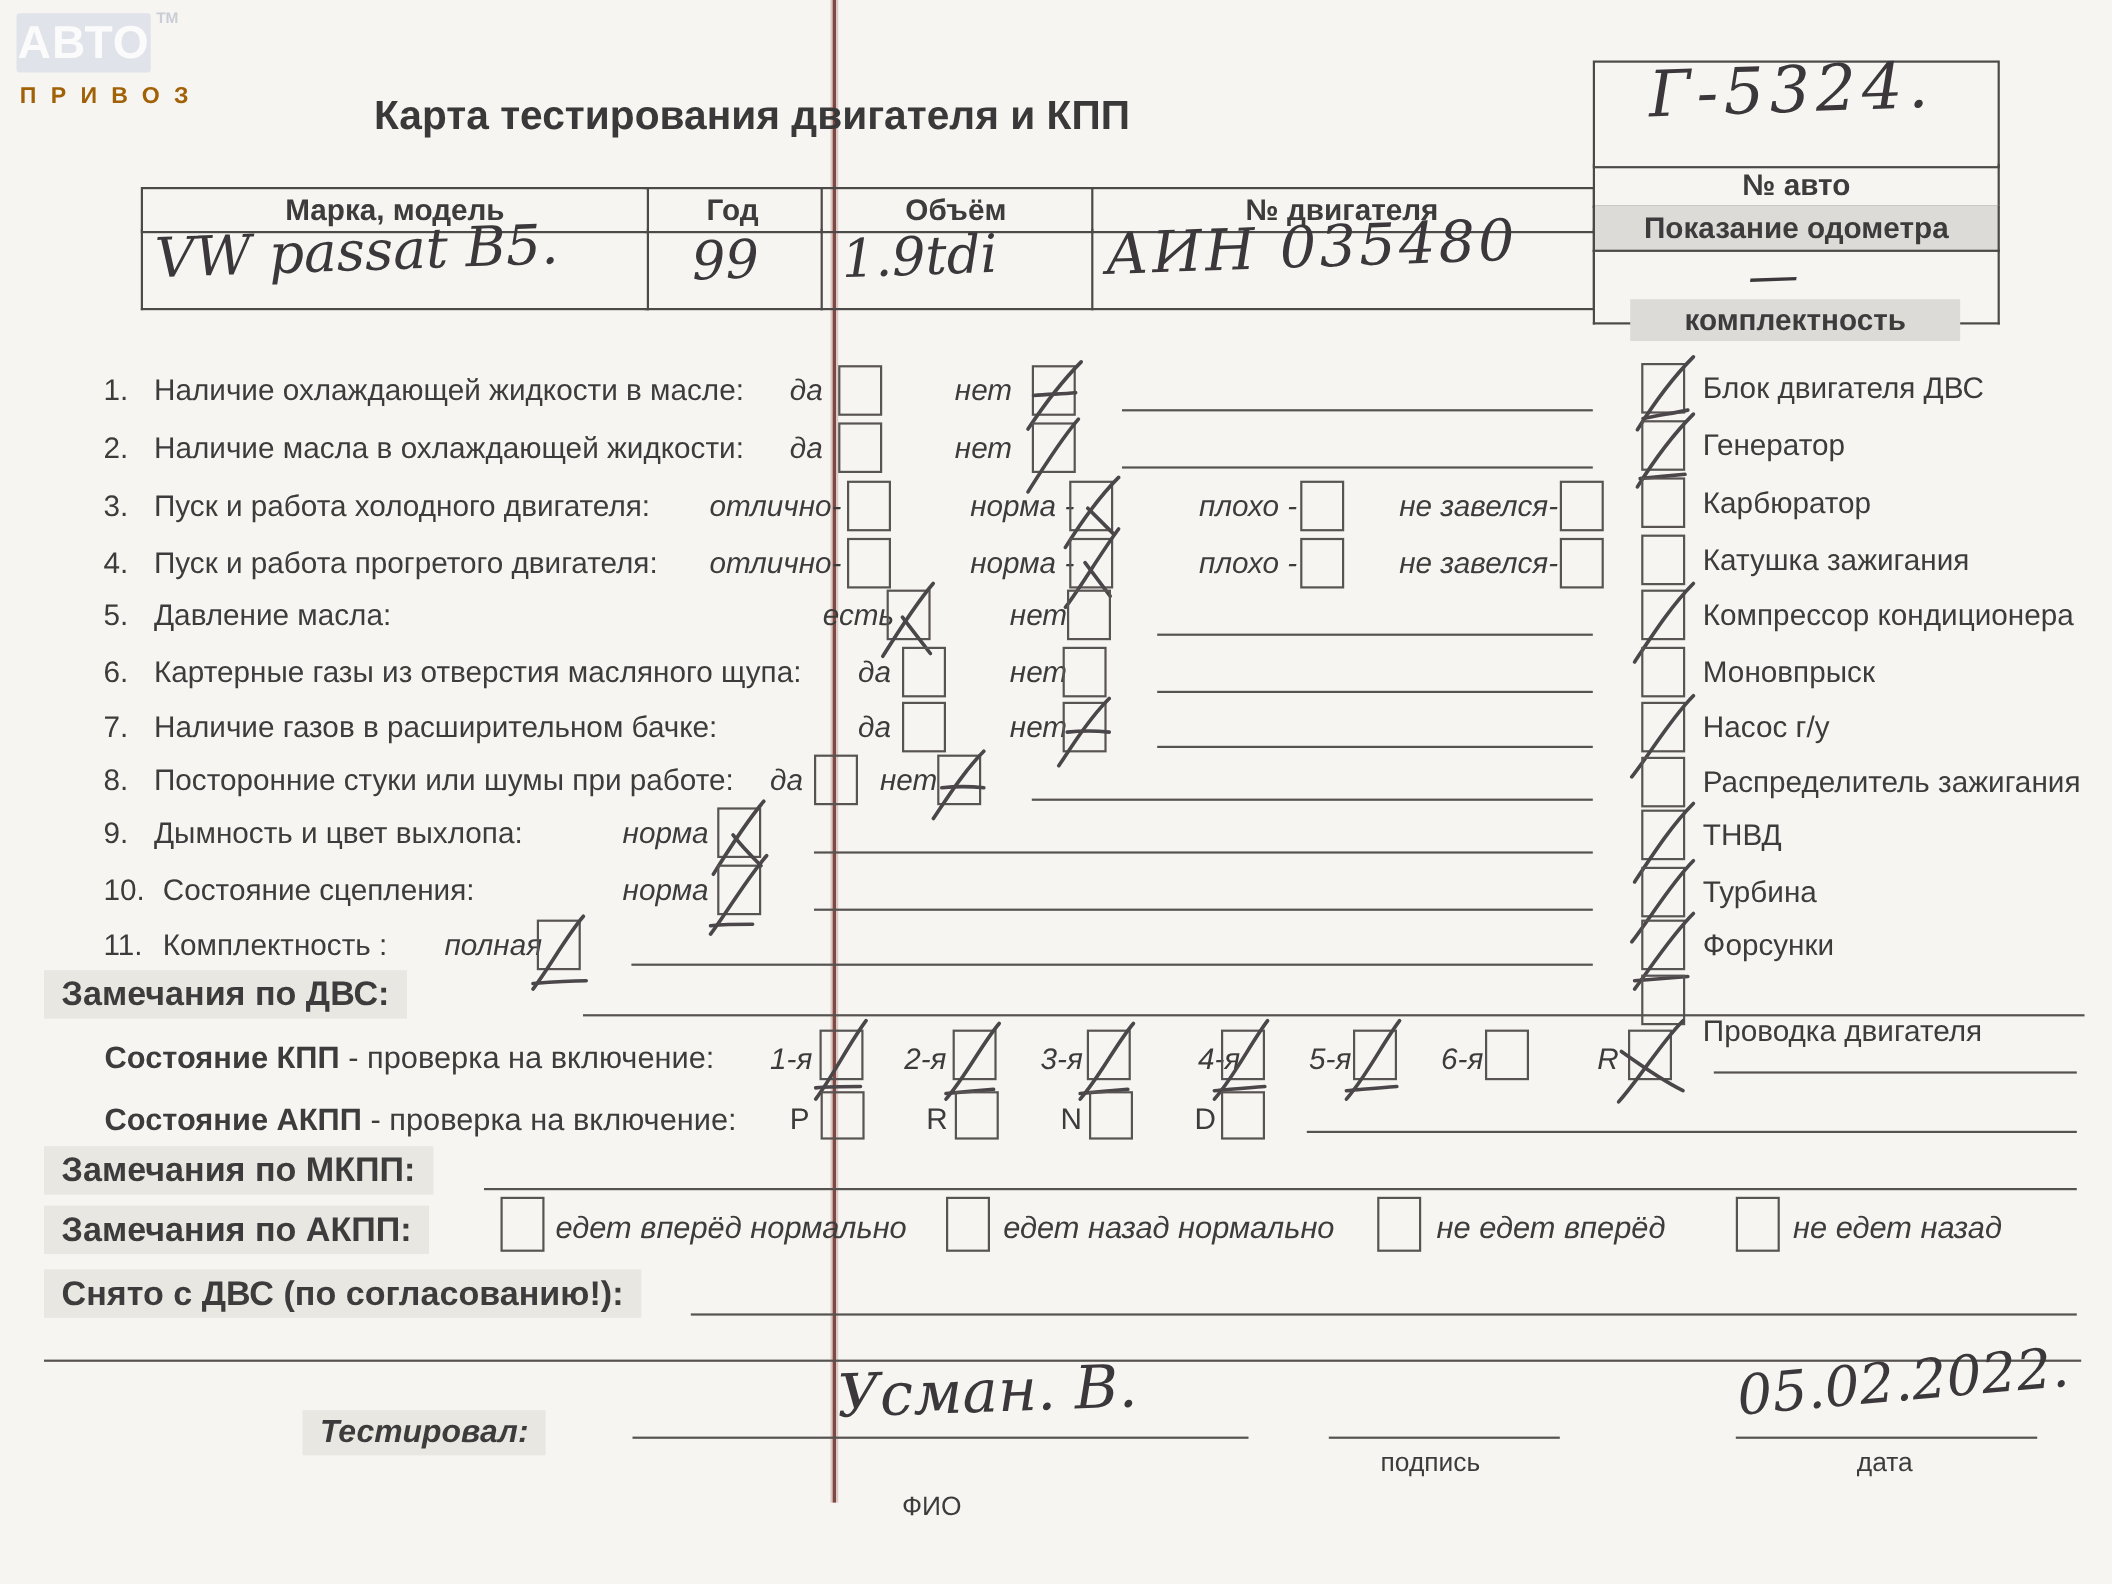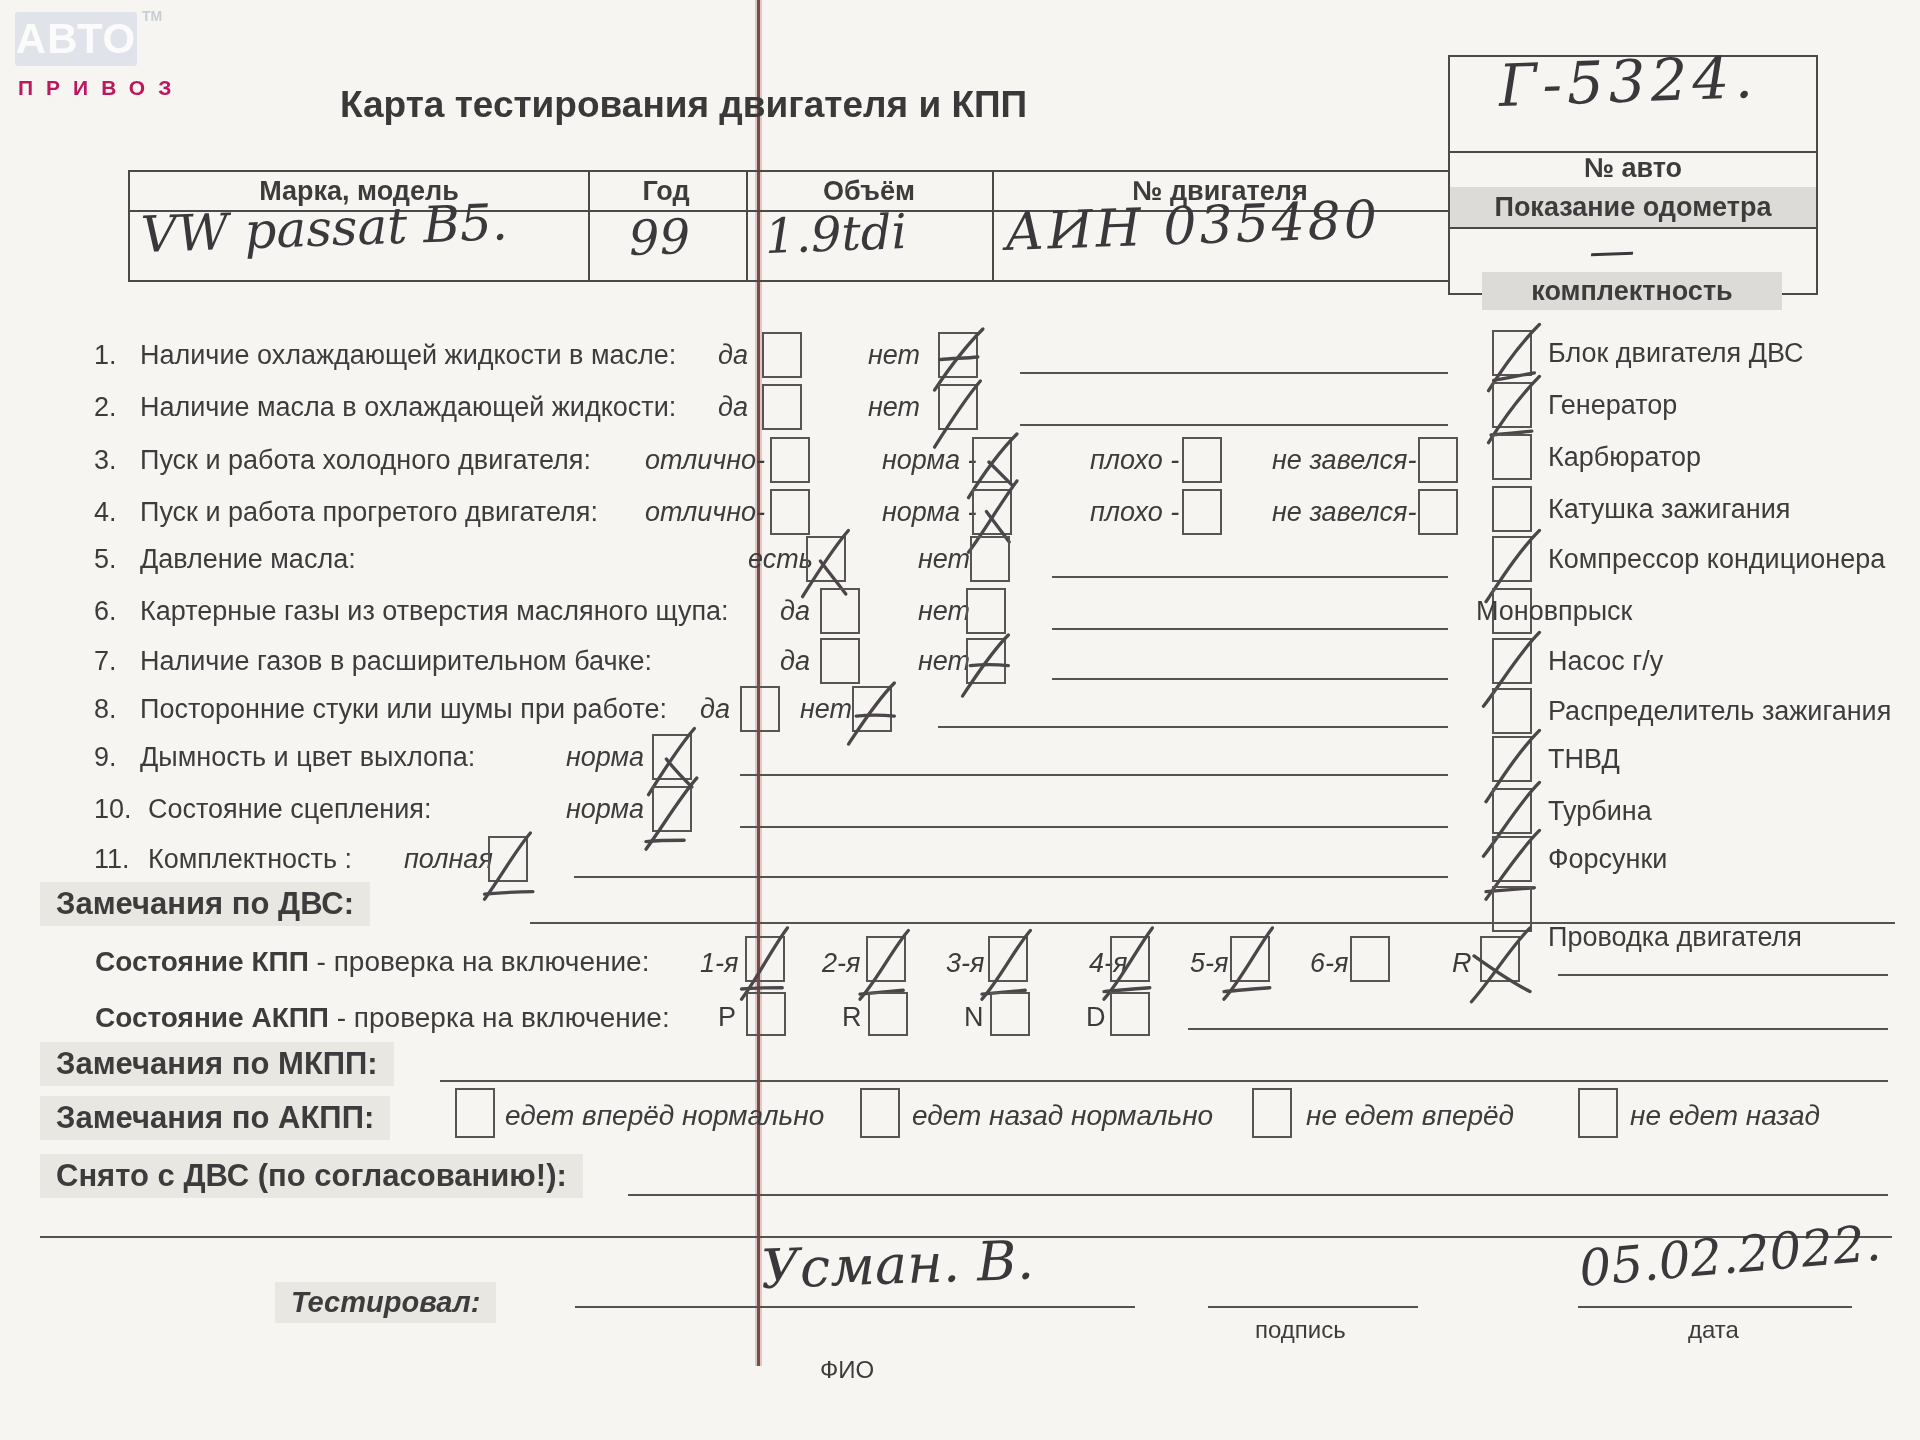--- a/index.html
+++ b/index.html
@@ -25,21 +25,21 @@
 <body>
 
 <div class="page">
 
   <div class="fold"></div>
 
   <div class="abs0">
     <div class="el" style="left:15px;top:12px;width:122px;height:54px;background:#e0e3e9;border-radius:3px;
          display:flex;align-items:center;justify-content:center;font-weight:bold;font-size:42px;color:#fbfbfc;letter-spacing:1px;">АВТО</div>
     <div class="el" style="left:142px;top:8px;font-size:14px;color:#c9cdd6;font-weight:bold;">ТМ</div>
-    <div class="el" style="left:18px;top:76px;font-size:21px;font-weight:bold;color:#be185d;letter-spacing:13px;">ПРИВОЗ</div>
+    <div class="el" style="left:18px;top:76px;font-size:21px;font-weight:bold;color:#a16207;letter-spacing:13px;">ПРИВОЗ</div>
   </div>
 
   <div class="el b" style="left:340px;top:84px;font-size:37px;color:#3a3939;">Карта тестирования двигателя  и КПП</div>
 
   <div class="abs0">
     <div class="el" style="left:1448px;top:55px;width:366px;height:94px;border:2px solid #4c4a49;"></div>
     <div class="el hw" style="left:1500px;top:52px;font-size:58px;letter-spacing:5px;">Г-5324.</div>
     <div class="el cell-head" style="left:1448px;top:149px;width:366px;height:38px;border:2px solid #4c4a49;border-top:none;">№ авто</div>
     <div class="el cell-head" style="left:1448px;top:187px;width:366px;height:40px;border:2px solid #4c4a49;border-top:none;background:#dcdbd7;">Показание одометра</div>
     <div class="el" style="left:1448px;top:227px;width:366px;height:66px;border:2px solid #4c4a49;border-top:none;"></div>
@@ -86,21 +86,21 @@
     <span class="el lbl" style="left:1548px;top:442px;">Карбюратор</span>
     <span class="cb" style="left:1492px;top:486px;"></span>
     <span class="el lbl" style="left:1548px;top:494px;">Катушка зажигания</span>
     <span class="cb checked" style="left:1492px;top:536px;">
         <svg class="tick" viewBox="0 0 36 44">
           <path d="M-4 54 C 8 36 22 14 38 -2"></path>
         </svg>
       </span>
     <span class="el lbl" style="left:1548px;top:544px;">Компрессор кондиционера</span>
     <span class="cb" style="left:1492px;top:588px;"></span>
-    <span class="el lbl" style="left:1476px;top:596px;">Моновпрыск</span>
+    <span class="el lbl" style="left:1548px;top:596px;">Моновпрыск</span>
     <span class="cb checked" style="left:1492px;top:638px;">
         <svg class="tick" viewBox="0 0 36 44">
           <path d="M-6 56 C 8 38 22 14 38 -2"></path>
         </svg>
       </span>
     <span class="el lbl" style="left:1548px;top:646px;">Насос г/у</span>
     <span class="cb" style="left:1492px;top:688px;"></span>
     <span class="el lbl" style="left:1548px;top:696px;">Распределитель зажигания</span>
     <span class="cb checked" style="left:1492px;top:736px;">
         <svg class="tick" viewBox="0 0 36 44">

